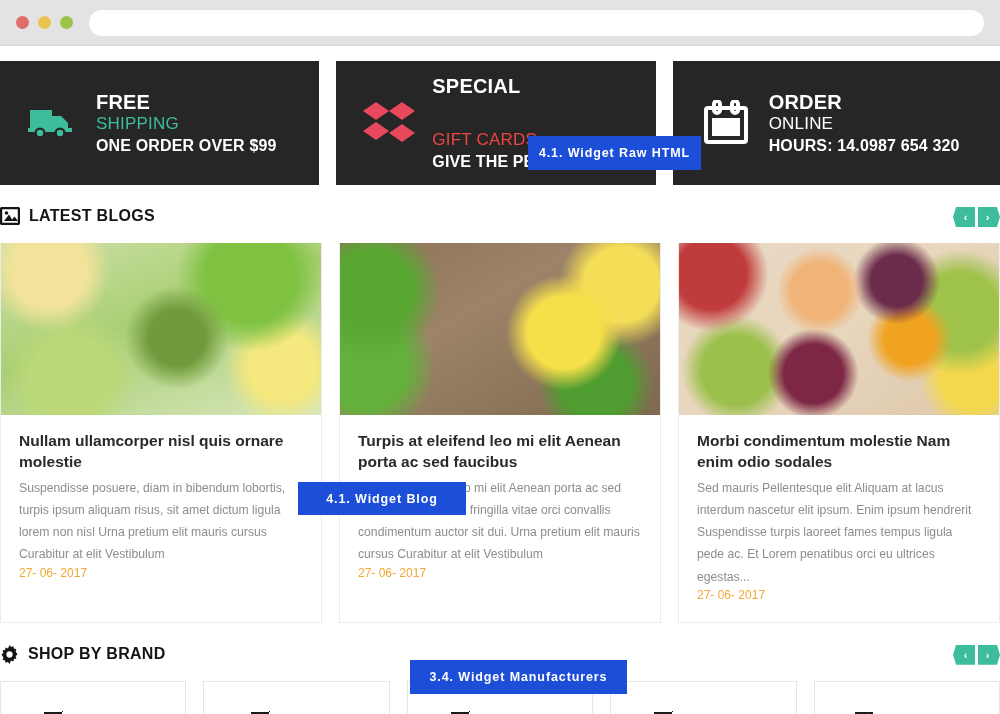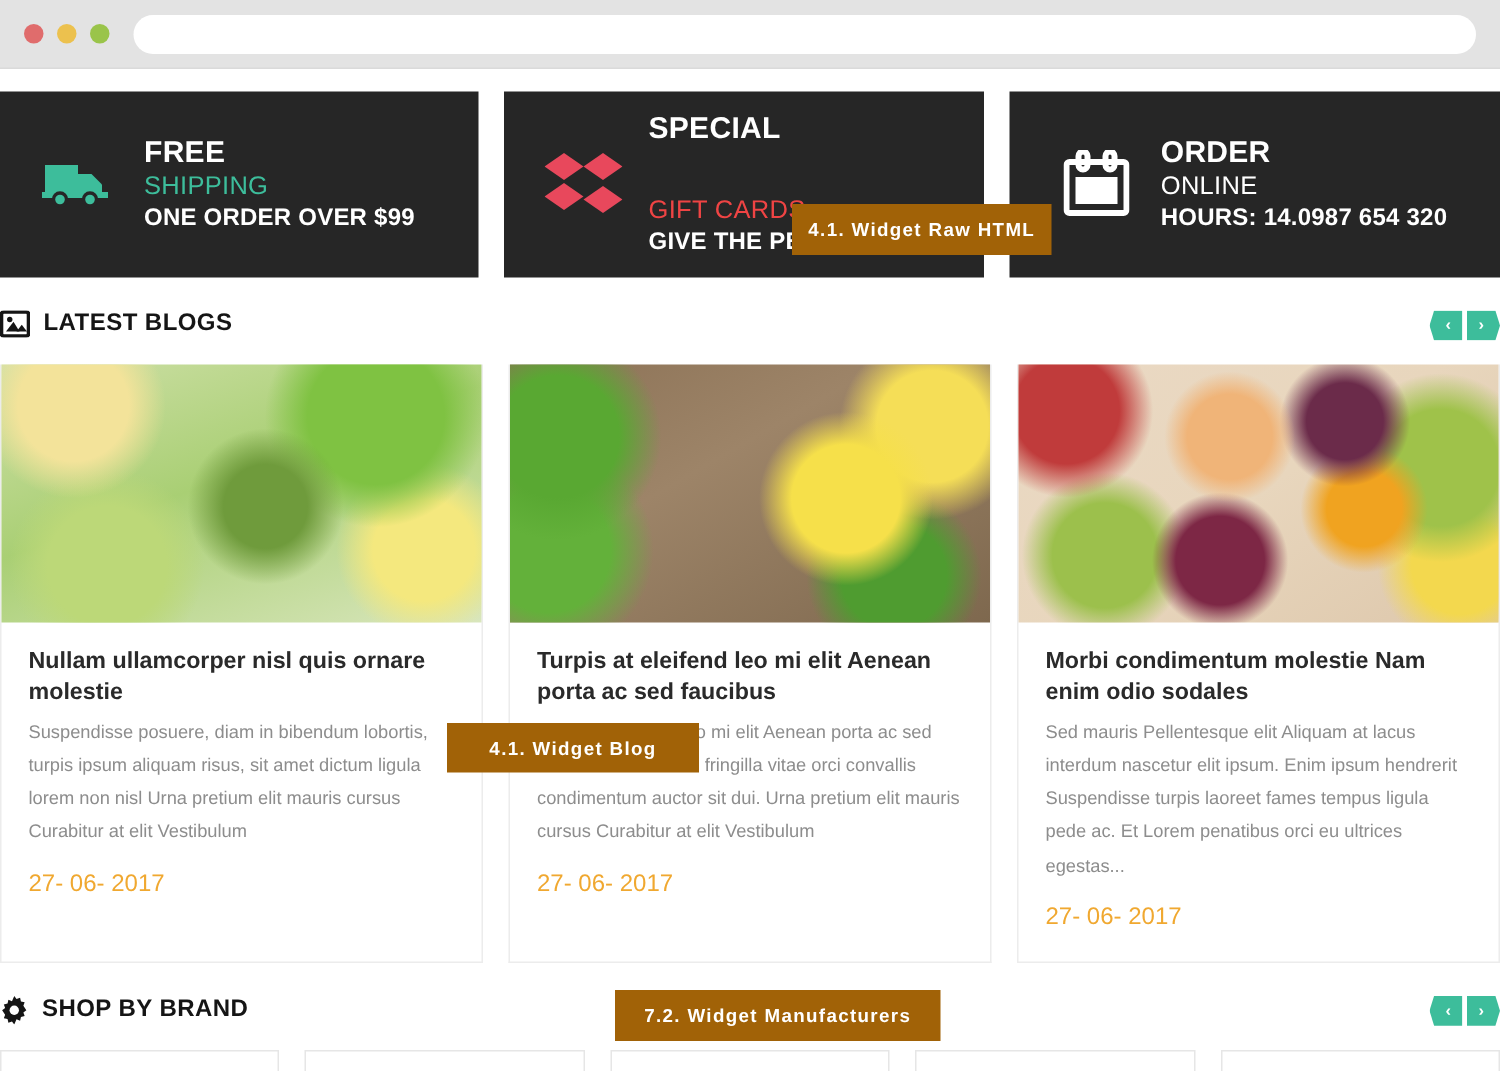--- a/index.html
+++ b/index.html
@@ -43,21 +43,21 @@
     background: #262626;
     display: flex; align-items: center;
     padding: 0 22px 0 26px;
     position: relative;
   }
   .banner .bicon {
     width: 54px; flex: 0 0 54px; height: 54px;
     margin-right: 16px;
     display: flex; align-items: center; justify-content: center;
   }
-  .banner.b3 { justify-content: center; padding-right: 30px; }
+  .banner.b3 { justify-content: flex-start; padding-right: 30px; }
   .banner .btext { display: flex; flex-direction: column; }
   .btitle {
     font-size: 20px; font-weight: bold; color: #ffffff;
     letter-spacing: .2px; line-height: 1.12;
   }
   .bsub {
     font-size: 17px; line-height: 1.18; letter-spacing: .2px;
   }
   .bsub.teal { color: #3dbd9b; }
   .bsub.red  { color: #ef4444; margin-top: 32px; }
@@ -99,37 +99,37 @@
   .blog-thumb { height: 172px; width: 100%; position: relative; overflow: hidden; }
   .blog-body { padding: 16px 18px 20px 18px; }
   .blog-title {
     font-size: 15.5px; font-weight: bold; color: #2a2a2a;
     line-height: 1.35; margin-bottom: 4px;
   }
   .blog-excerpt {
     font-size: 12.2px; color: #8d8d8d; line-height: 1.82;
   }
   .blog-date {
-    font-size: 16px; color: #f0a830; margin-top: 15px;
+    font-size: 12px; color: #f0a830; 
   }
 
   
   .brands { display: flex; gap: 17px; }
   .brand-box {
     flex: 1; height: 84px; background: #ffffff;
     border: 1px solid #e6e6e6;
     display: flex; align-items: center; justify-content: center;
     gap: 5px;
   }
   .brand-name { font-size: 15.5px; color: #3a3a3a; letter-spacing: .2px; }
 
   
   .tag {
     position: absolute;
-    background: #a16207;
+    background: #1d4ed8;
     color: #ffffff;
     font-size: 12.5px; font-weight: bold;
     letter-spacing: .9px;
     display: flex; align-items: center; justify-content: center;
     white-space: nowrap;
     z-index: 40;
   }
   #tag-raw-html    { left: 528px; top: 90px;  width: 173px; height: 34px; }
   #tag-blog        { left: 298px; top: 436px; width: 168px; height: 33px; }
   #tag-manufact    { left: 410px; top: 614px; width: 217px; height: 34px; }
@@ -351,15 +351,15 @@
           <rect x="2" y="2" width="18" height="18" fill="#1b1b1b"></rect>
           <path d="M15 5c-5 0-8 3.2-8 7.2 0 2.6 1.9 4.6 4.3 4.6 2.3 0 4-1.6 4-3.7 0-1.8-1.3-3.1-3-3.1-1.3 0-2.3.8-2.3 1.9" fill="none" stroke="#8ec63f" stroke-width="2.6" stroke-linecap="round"></path>
         </svg>
       </span>
       <span class="brand-name">audiojungle</span>
     </div>
   </div>
 
   <div class="tag" id="tag-raw-html">4.1. Widget Raw HTML</div>
   <div class="tag" id="tag-blog">4.1. Widget Blog</div>
-  <div class="tag" id="tag-manufact">7.2. Widget Manufacturers</div>
+  <div class="tag" id="tag-manufact">3.4. Widget Manufacturers</div>
 
 </div>
 
 </body></html>

